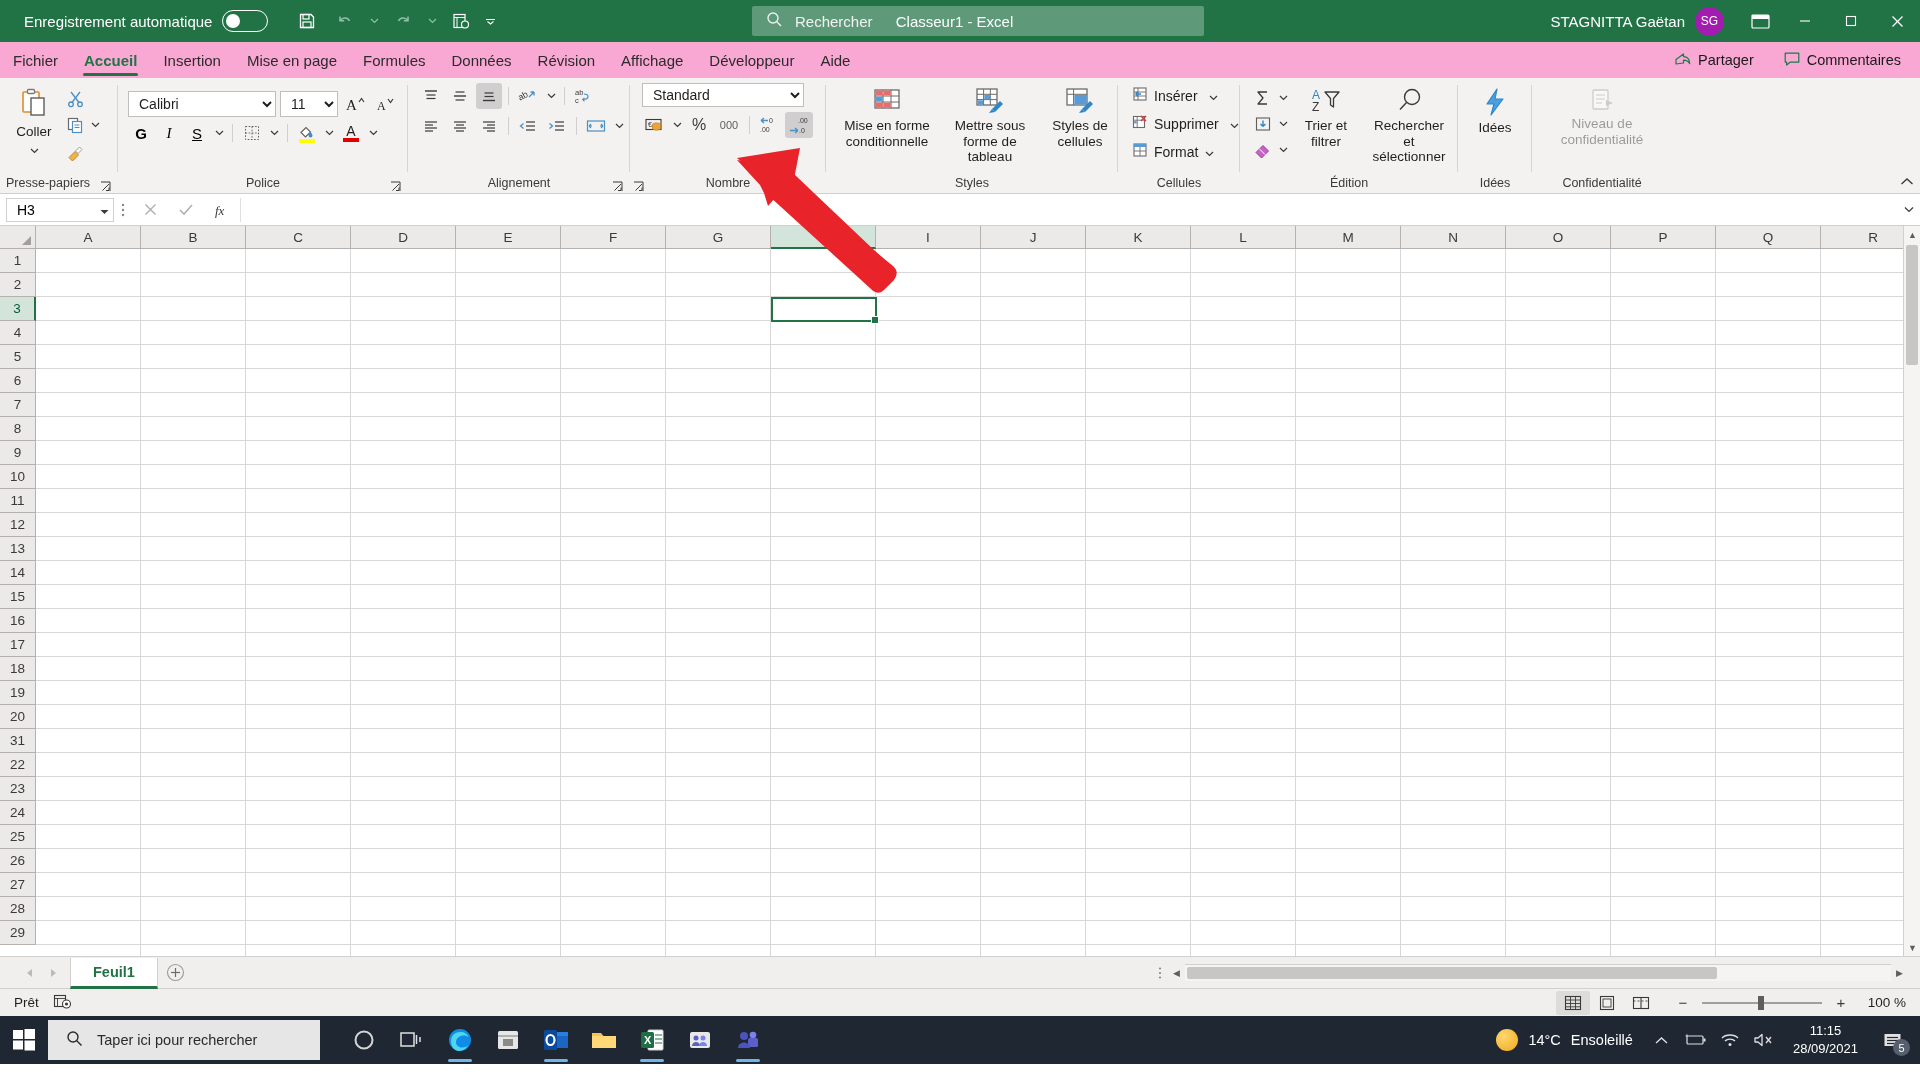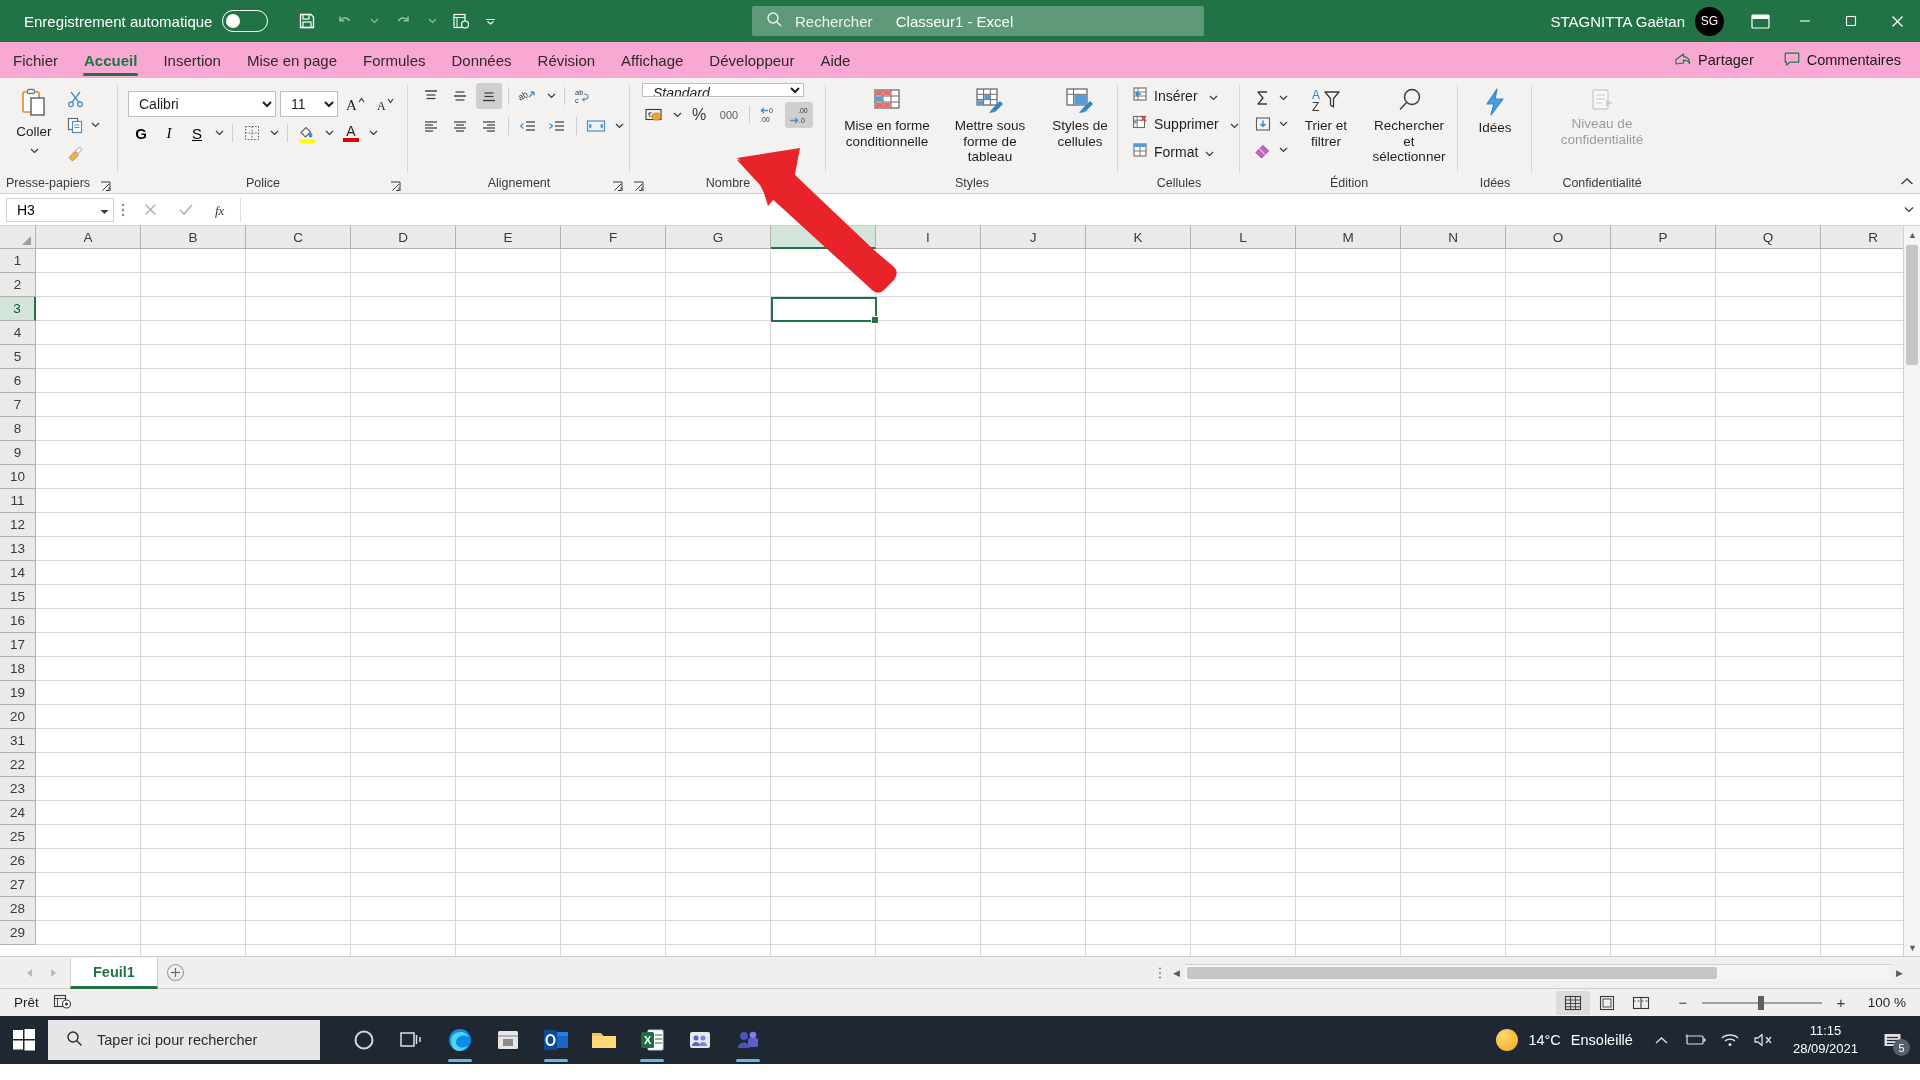--- a/index.html
+++ b/index.html
@@ -43,21 +43,21 @@
     background: rgba(255,255,255,.28); border-radius: 2px;
     display: flex; align-items: center; gap: 12px; padding-left: 14px;
     cursor: text; font-size: 15px; color: #f2f2f2;
   }
   .title-right {
     position: absolute; right: 0; top: 0; height: 42px;
     display: flex; align-items: center; gap: 0;
   }
   .username { font-size: 15px; margin-right: 10px; white-space: nowrap; }
   .avatar {
-    width: 29px; height: 29px; border-radius: 50%; background: #000000;
+    width: 29px; height: 29px; border-radius: 50%; background: #a21caf;
     display: flex; align-items: center; justify-content: center;
     font-size: 12px; color: #fff; margin-right: 14px; cursor: pointer;
   }
   .ribbon-display { width: 44px; height: 42px; display:flex;align-items:center;justify-content:center; cursor:pointer; }
   .wbtn { width: 46px; height: 42px; display: flex; align-items: center; justify-content: center; cursor: pointer; }
 
   
   .tabsrow {
     height: 36px; background: #f9a8d4; display: flex; align-items: stretch;
     position: relative; border-bottom: none;
@@ -649,21 +649,21 @@
       <div class="dlg-launcher">
         <svg width="13" height="13" viewBox="0 0 13 13">
             <path d="M2 2h9v9" fill="none" stroke="#3b3a39" stroke-width="1"></path>
             <path d="M3.5 10.5L10 4m0 6.5h-3m3 0v-3" fill="none" stroke="#3b3a39" stroke-width="1"></path>
           </svg>
       </div>
     </div>
 
     <div class="rgroup" style="width:196px;">
       <div class="rgroup-body" style="flex-direction:column;padding-left:12px;gap:5px;">
-        <select class="rb" style="width:162px;height:14px;font-style:italic;">
+        <select class="rb" style="width:162px;height:24px;">
           <option>Standard</option>
         </select>
         <div style="display:flex;align-items:center;gap:2px;">
           <div class="smallbtn">
             <svg width="22" height="18" viewBox="0 0 22 18">
                 <rect x="2" y="3.5" width="15" height="10" fill="none" stroke="#3b3a39" stroke-width="1.1"></rect>
                 <text x="4" y="11" font-size="7" fill="#3b3a39">€</text>
                 <ellipse cx="12.5" cy="8.5" rx="4" ry="1.6" fill="#e8a33d" stroke="#c07f20" stroke-width=".8"></ellipse>
                 <path d="M8.5 8.5v4c0 .9 1.8 1.6 4 1.6s4-.7 4-1.6v-4" fill="#e8a33d" stroke="#c07f20" stroke-width=".8"></path>
               </svg>

